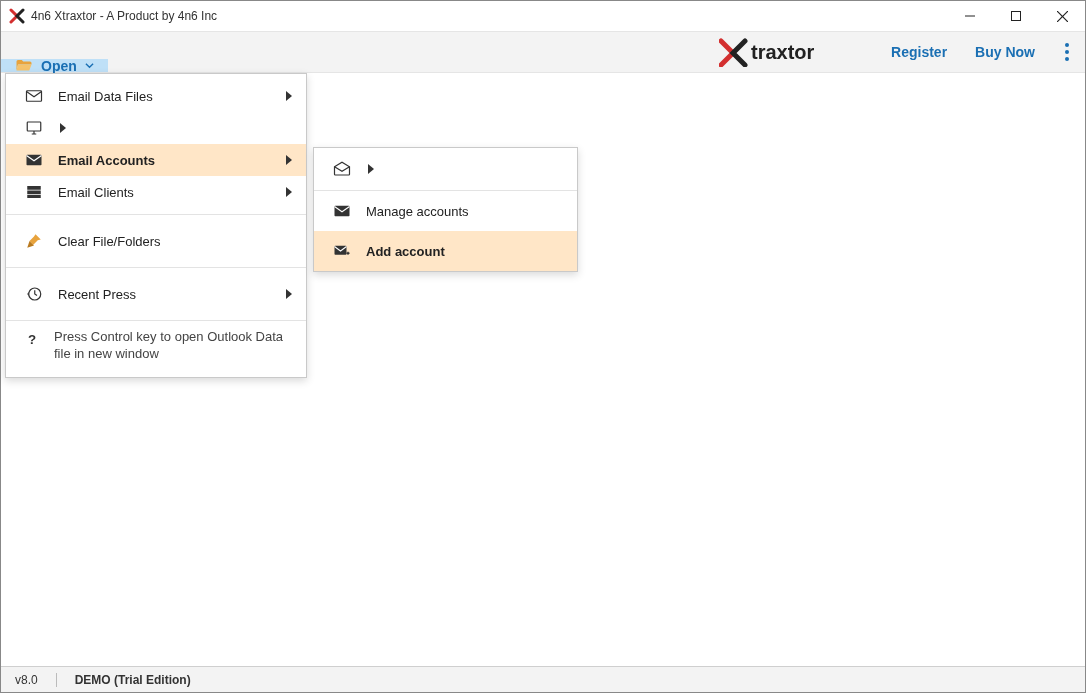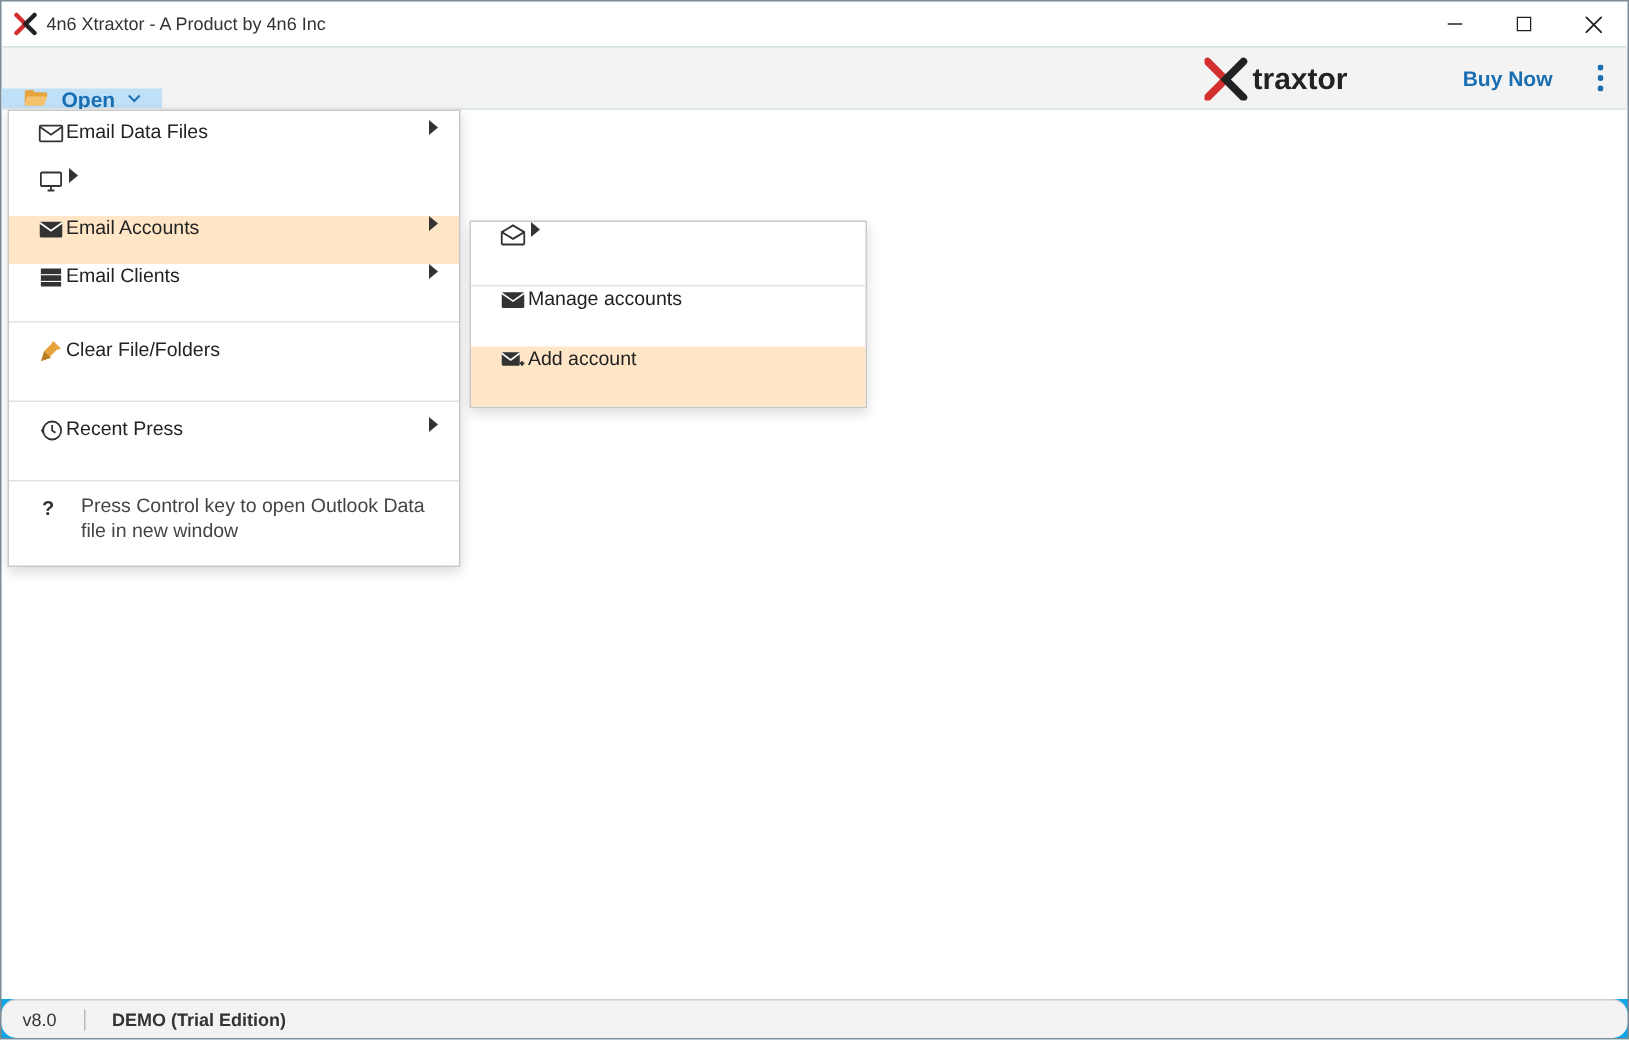--- a/index.html
+++ b/index.html
@@ -16,35 +16,35 @@
   .open-btn { display:flex; align-items:center; gap:8px; padding:0 14px; background:#bfe0f7; color:#1a6fb3; font-weight:600; font-size:14px;margin-top:27px; }
   .open-btn svg { flex:0 0 auto; }
   .toolbar .spacer { flex:1; }
   .brand { display:flex; align-items:center; padding:0 18px; }
   .tlink { display:flex; align-items:center; padding:0 14px; color:#1a6fb3; font-weight:600; font-size:14px; }
   .kebab { display:flex; align-items:center; justify-content:center; width:36px; }
   
   .content { flex:1; position:relative; background:#fff; }
   
   .menu { position:absolute; left:4px; top:0; width:302px; background:#fff; border:1px solid #c9c9c9; box-shadow:0 3px 8px rgba(0,0,0,0.15); }
-  .menu-item { display:flex; align-items:flex-start; height:32px; padding:0 12px 0 18px; gap:0; }
-  .menu-item.hl { background:#ffe6c7; }
+  .menu-item { display:flex; align-items:center; height:32px; padding:0 12px 0 18px; gap:14px; }
+  .menu-item.hl { background:#ffe6c7;font-weight:bold; }
   .menu-item .mi-icon { width:20px; display:flex; align-items:center; justify-content:center; }
   .menu-item .mi-label { flex:1; font-size:13px; color:#222; }
   .menu-item .mi-arrow { width:10px; display:flex; align-items:center; justify-content:center; }
   .menu-sep { height:1px; background:#e3e3e3; margin:0; }
   .menu-block { padding:10px 0; }
   .menu-help { display:flex; gap:14px; padding:8px 18px 14px 18px; color:#444; line-height:1.3; }
   .menu-help .mi-icon { width:20px; display:flex; align-items:flex-start; justify-content:center; padding-top:2px;}
   
   .submenu { position:absolute; left:312px; top:74px; width:265px; background:#fff; border:1px solid #c9c9c9; box-shadow:0 3px 8px rgba(0,0,0,0.15); }
   .submenu .menu-item { height:40px; }
   .submenu .menu-item.first { height:42px; }
   
-  .statusbar { height:26px; border-top:1px solid #cfcfcf; background:#f3f3f3; display:flex; align-items:center; padding:0 14px; gap:18px; font-size:12px;border-radius:10px; }
+  .statusbar { height:26px; border-top:1px solid #cfcfcf; background:#f3f3f3; display:flex; align-items:center; padding:0 14px; gap:18px; font-size:12px; }
   .statusbar .vdiv { width:1px; height:14px; background:#bbb; }
   .statusbar .demo { font-weight:700; }
   svg { display:block; }
 </style>
 </head>
 <body>
 
 <div class="window">
 
   <div class="titlebar">
@@ -92,20 +92,21 @@
     <div class="spacer"></div>
     <div class="brand">
       <svg width="140" height="30" viewBox="0 0 140 30">
         <g transform="translate(0,2)">
           <path d="M2 2 L14 14 L2 26" stroke="#d32f2f" stroke-width="5" fill="none" stroke-linecap="round"></path>
           <path d="M26 2 L14 14 L26 26" stroke="#222" stroke-width="5" fill="none" stroke-linecap="round"></path>
         </g>
         <text x="32" y="22" font-family="Segoe UI, sans-serif" font-size="20" font-weight="700" fill="#222">traxtor</text>
       </svg>
     </div>
+    <div class="tlink">Register</div>
     <div class="tlink">Buy Now</div>
     <div class="kebab">
       <svg width="4" height="18" viewBox="0 0 4 18">
         <circle cx="2" cy="2" r="2" fill="#1a6fb3"></circle>
           <circle cx="2" cy="9" r="2" fill="#1a6fb3"></circle>
           <circle cx="2" cy="16" r="2" fill="#1a6fb3"></circle>
       </svg>
     </div>
   </div>
 

